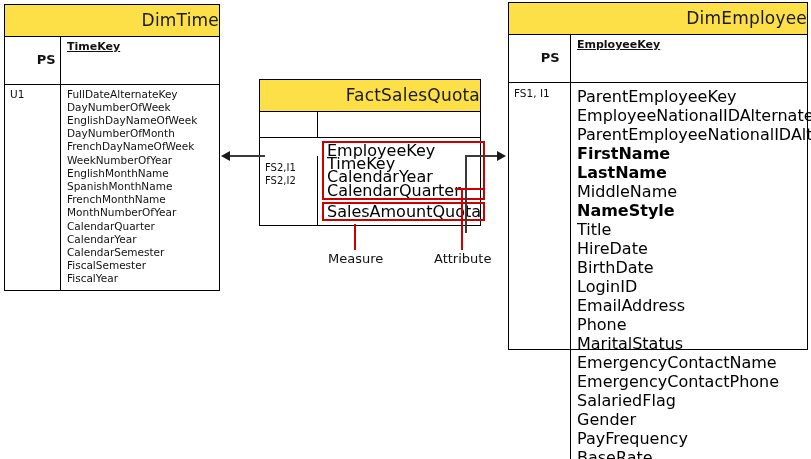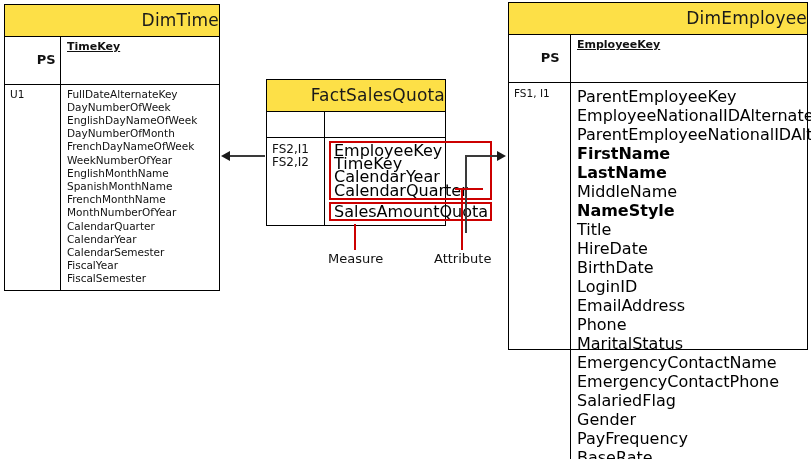--- a/index.html
+++ b/index.html
@@ -55,28 +55,28 @@
   #dim-employee .emp-body { display: flex; align-items: stretch; height: 396px; }
   #dim-employee .emp-left {
     flex: 0 0 62px; border-right: 1px solid #000;
     padding: 4px 4px 3px 5px; font-size: 10.5px; line-height: 13.2px;
     color: #111; position: relative;
   }
   #dim-employee .emp-left .bottom-tag { position: absolute; left: 5px; bottom: 4px; }
   #dim-employee .emp-right { flex: 1 1 auto; padding: 4px 4px 4px 6px; }
 
   
-  #fact-sales-quota { left: 266px; top: 79px; width: 180px; }
+  #fact-sales-quota { left: 259px; top: 79px; width: 222px; }
   #fact-sales-quota .empty-row { height: 26px; border-bottom: 1px solid #000; display: flex; }
   #fact-sales-quota .empty-row .el { width: 58px; border-right: 1px solid #000; }
   #fact-sales-quota .empty-row .er { flex: 1; }
   #fact-sales-quota .fact-body { display: flex; align-items: stretch; }
   #fact-sales-quota .fact-left {
     flex: 0 0 58px; border-right: 1px solid #000;
-    padding: 5px 4px 4px 5px; font-size: 12px; line-height: 13.2px; color: #111;
+    padding: 5px 4px 4px 5px; font-size: 10px; line-height: 13.2px; color: #111; margin-top: 18px;
   }
   #fact-sales-quota .fact-right { flex: 1 1 auto; padding: 3px 4px 4px 4px; }
 
   .redbox { border: 2px solid #cc0000; padding: 1px 2px 1px 3px; }
   .redbox .field { line-height: 13.2px; }
   .measure-box { margin-top: 2px; }
 
   
   .conn { position: absolute; background: #3a3a3a; }
   .hline { height: 2px; }
@@ -119,22 +119,22 @@
           <div class="field">DayNumberOfMonth</div>
           <div class="field">FrenchDayNameOfWeek</div>
           <div class="field">WeekNumberOfYear</div>
           <div class="field">EnglishMonthName</div>
           <div class="field">SpanishMonthName</div>
           <div class="field">FrenchMonthName</div>
           <div class="field">MonthNumberOfYear</div>
           <div class="field">CalendarQuarter</div>
           <div class="field">CalendarYear</div>
           <div class="field">CalendarSemester</div>
+          <div class="field">FiscalSemester</div>
           <div class="field">FiscalYear</div>
-          <div class="field">FiscalSemester</div>
         </div>
     </div>
   </div>
 
   <div class="entity" id="fact-sales-quota">
     <div class="entity-header">FactSalesQuota</div>
     <div class="empty-row">
       <div class="el"></div>
       <div class="er"></div>
     </div>

